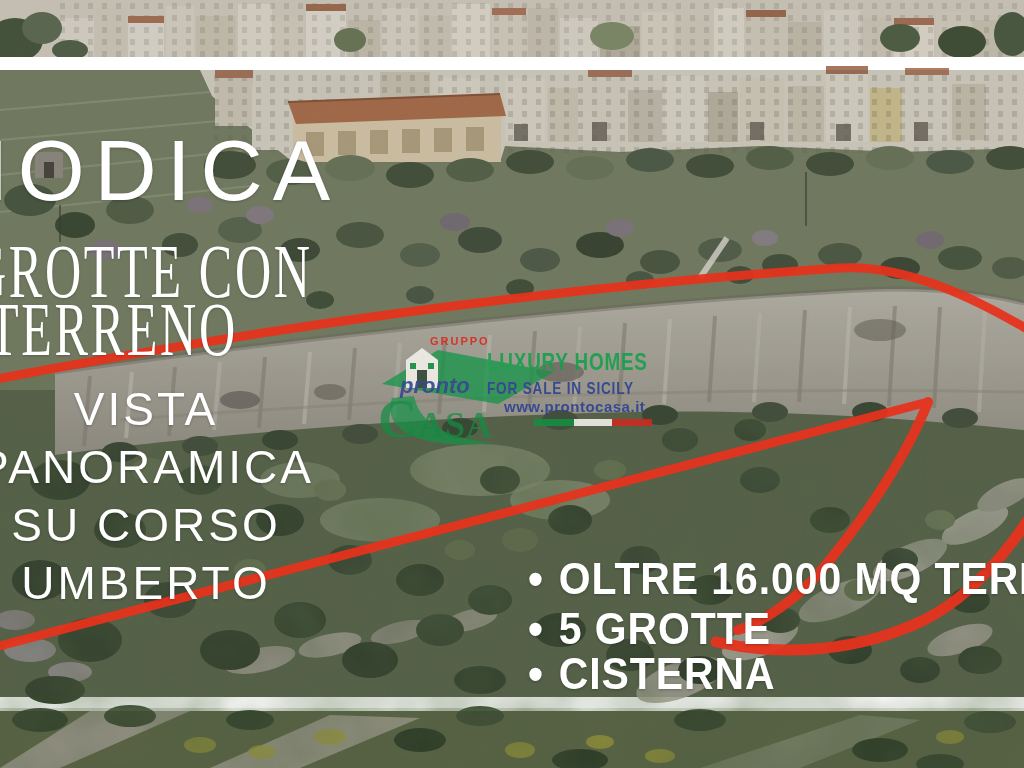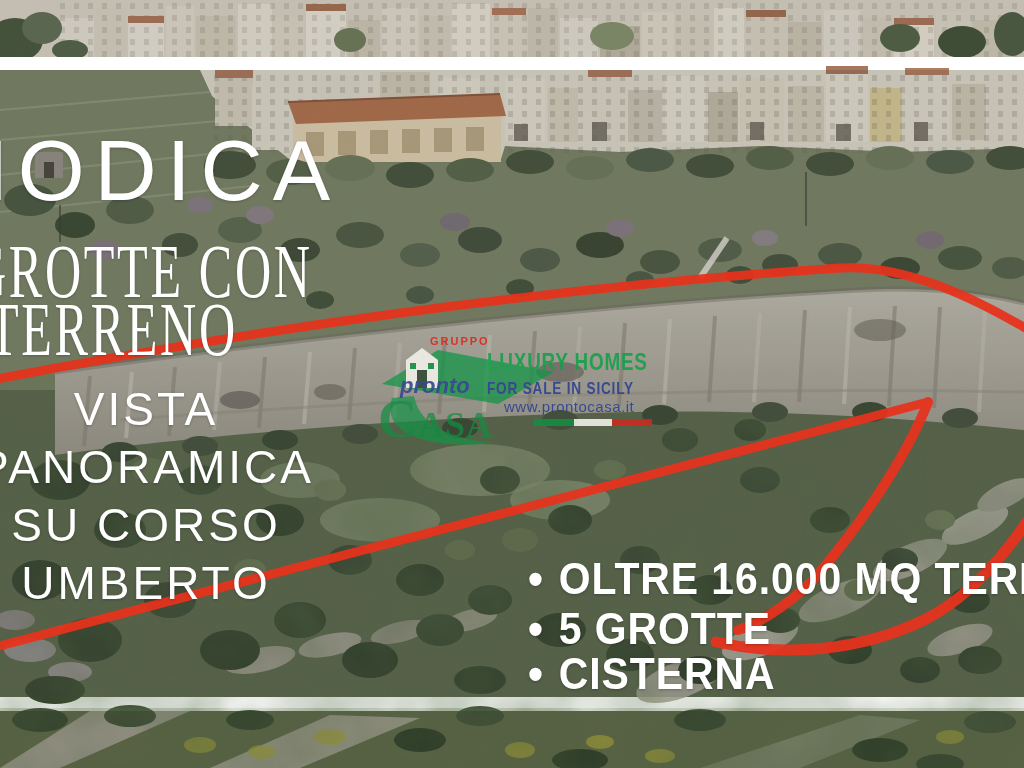--- a/index.html
+++ b/index.html
@@ -30,21 +30,21 @@
   .wm-gruppo{left:430px;top:336px;font-size:11px;font-weight:700;letter-spacing:2px;color:#e02418;}
   .wm-logo{left:372px;top:338px;}
   .wm-casa{left:378px;top:392px;font-family:"Liberation Serif",serif;font-weight:700;
            font-size:36px;color:rgba(18,140,66,.82);letter-spacing:1px;}
   .wm-casa::first-letter{font-size:54px;}
   .wm-pronto{left:400px;top:375px;font-size:22px;font-weight:700;font-style:italic;color:rgba(44,63,146,.93);}
   .wm-lux{left:487px;top:351px;font-size:23px;font-weight:700;letter-spacing:1px;color:#13a04a;
           transform:scaleX(.82);transform-origin:0 0;}
   .wm-for{left:487px;top:380px;font-size:17px;font-weight:700;letter-spacing:1px;color:#2c3f92;
           transform:scaleX(.8);transform-origin:0 0;}
-  .wm-web{left:504px;top:399px;font-size:15px;font-weight:400;letter-spacing:.5px;color:#2c3f92;}
+  .wm-web{left:504px;top:399px;font-size:15px;font-weight:700;letter-spacing:.5px;color:#2c3f92;}
   .wm-flag{left:534px;top:419px;width:118px;height:7px;display:flex;}
   .wm-flag span{position:static;display:block;height:7px;}
   .wm-flag span:nth-child(1){width:40px;}
   .wm-flag span:nth-child(2){width:38px;}
   .wm-flag span:nth-child(3){width:40px;}
 </style>
 </head>
 <body>
 
 <div class="stage">

